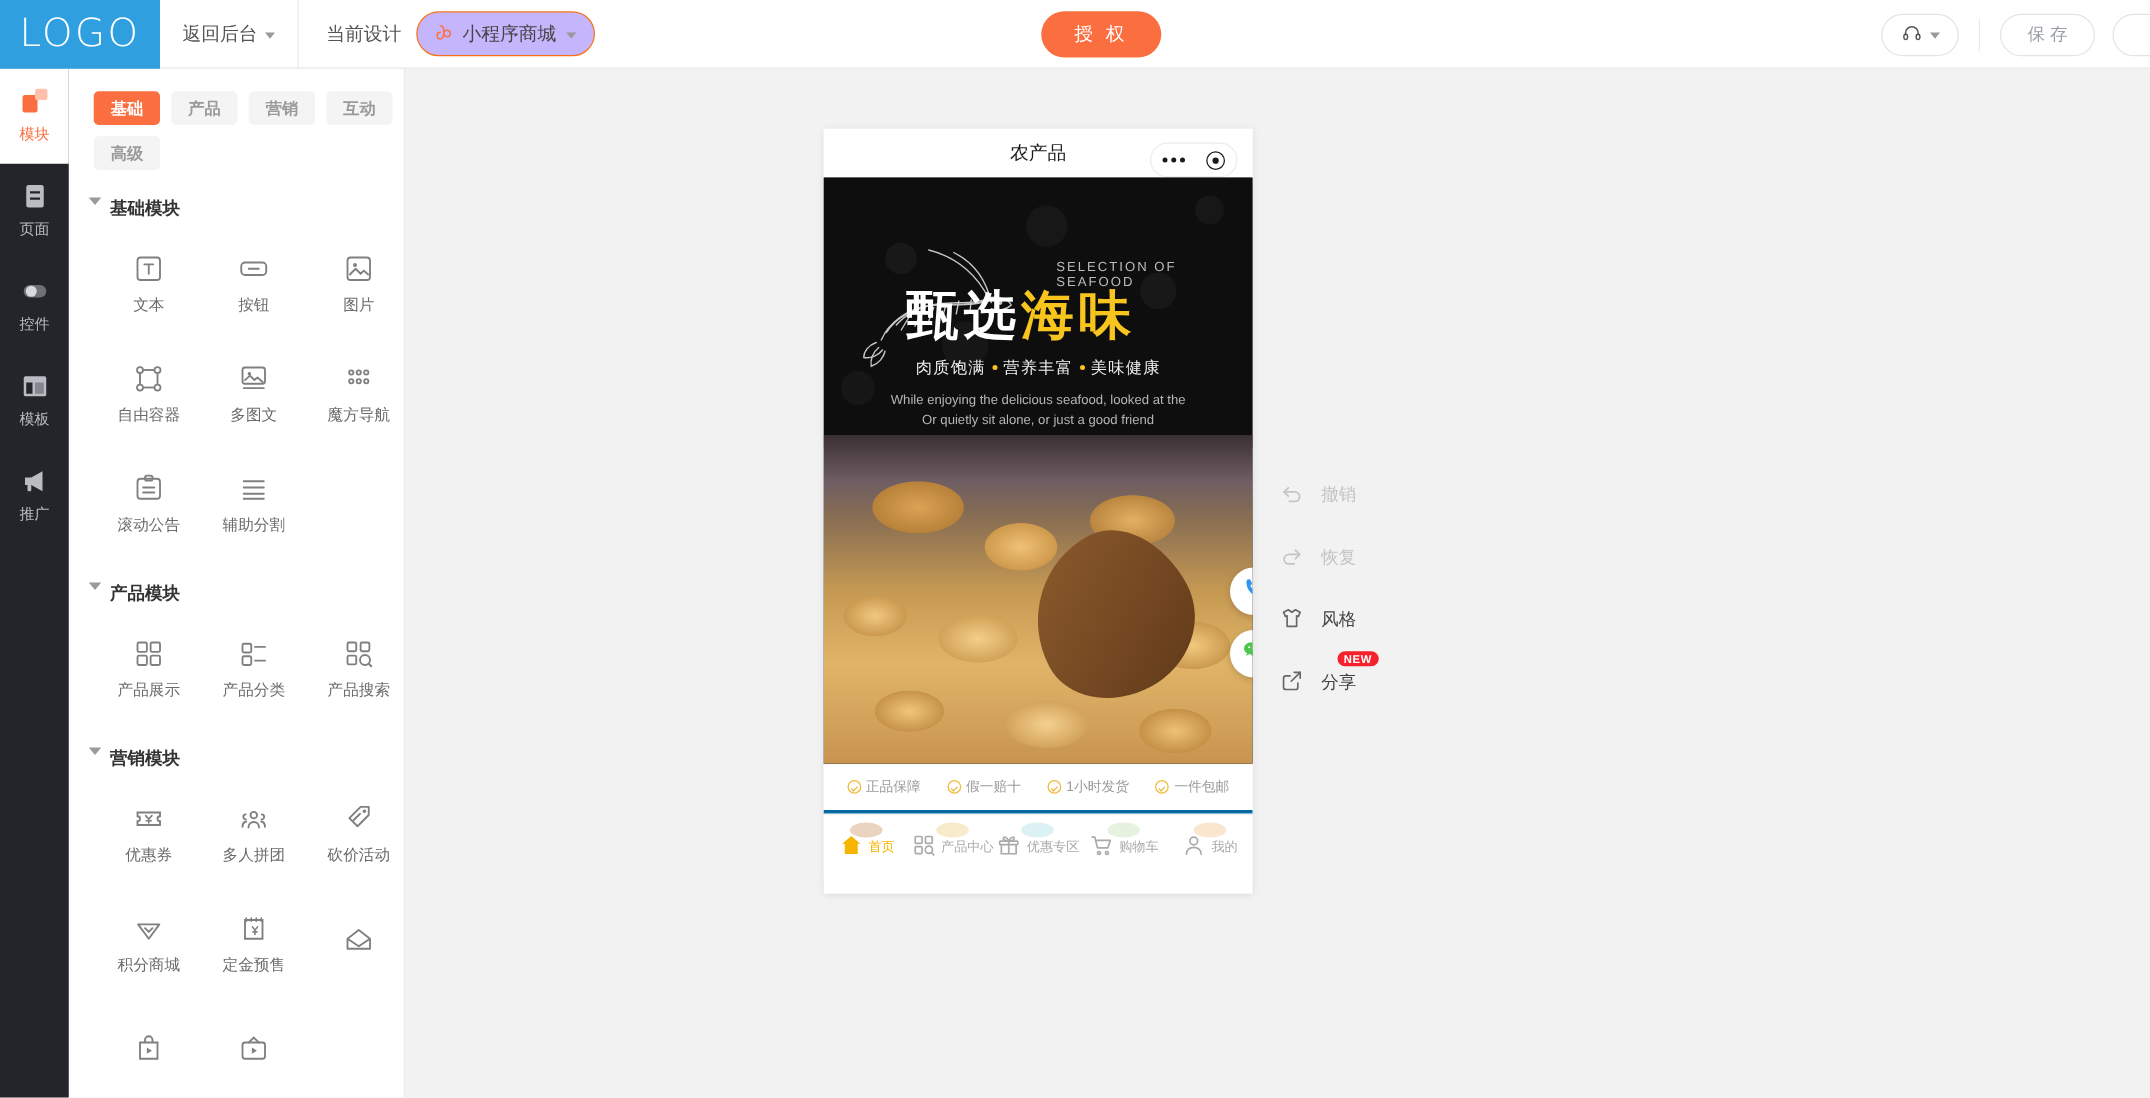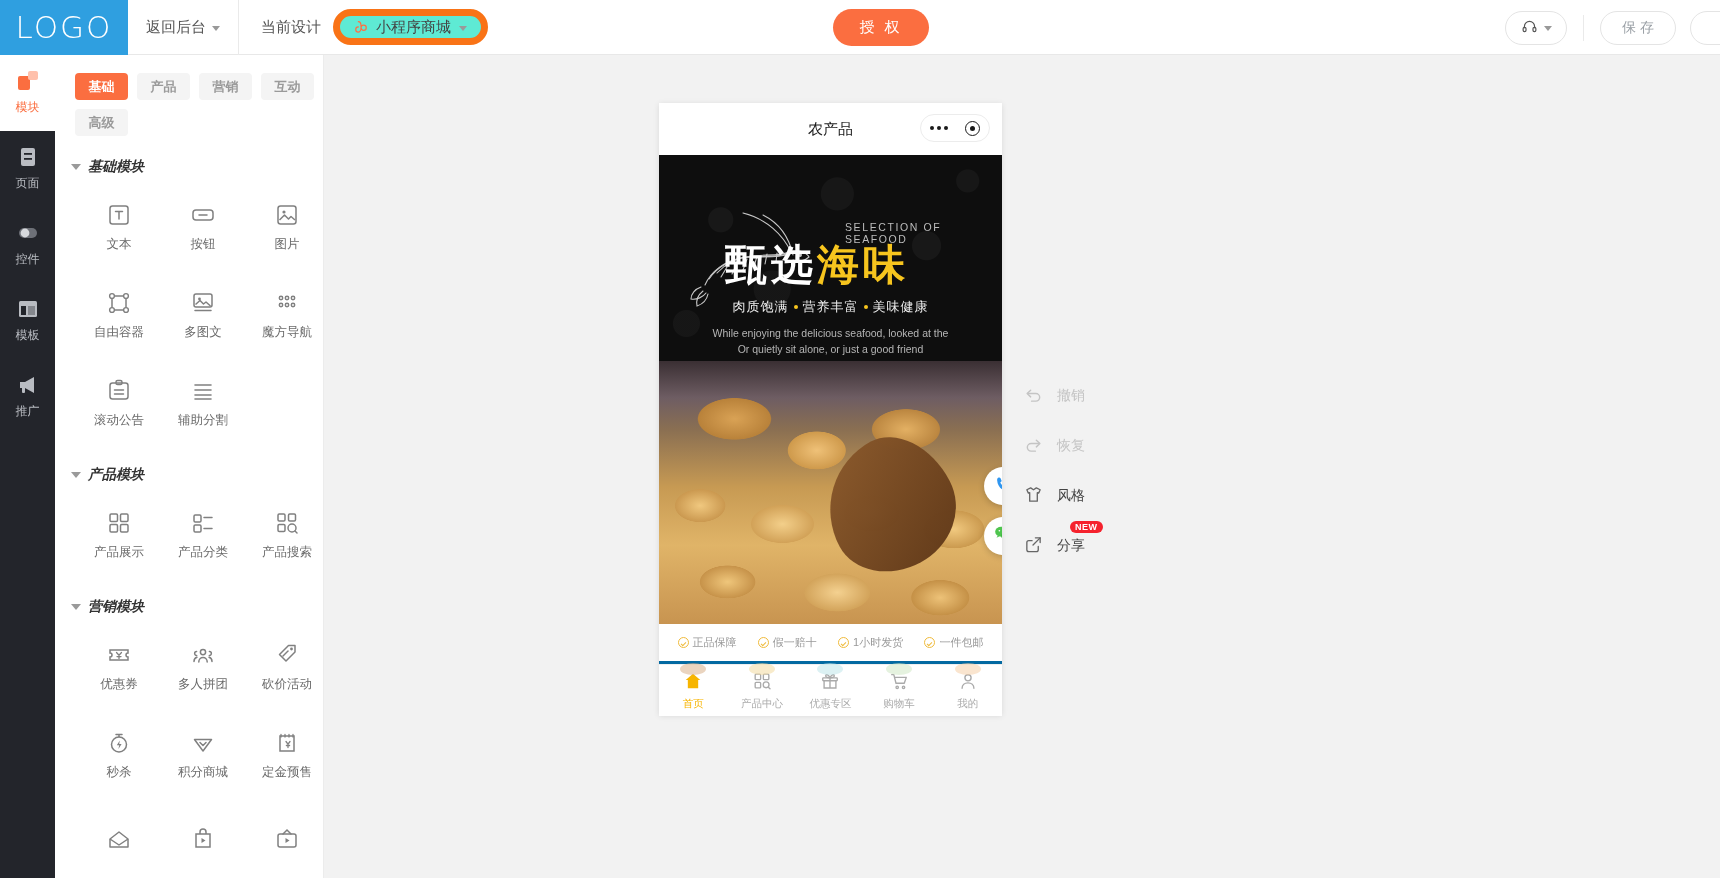--- a/index.html
+++ b/index.html
@@ -27,23 +27,23 @@
     cursor: pointer;
   }
   .hdr-divider { width: 1px; height: 55px; background: #eaeaea; }
   .caret {
     width: 0; height: 0; border-left: 4px solid transparent;
     border-right: 4px solid transparent; border-top: 5px solid #999;
     margin-top: 2px;
   }
   .cur-label { font-size: 15px; color: #555; margin-left: 22px; }
   .design-pill {
-    margin-left: 12px; height: 36px; border: 7px solid #f97316;
+    margin-left: 12px; height: 36px; border: 1px solid #f97316;
     border-radius: 18px; display: flex; align-items: center;
-    gap: 8px; padding: 0 14px; cursor: pointer; background: #5eead4;
+    gap: 8px; padding: 0 14px; cursor: pointer; background: #c4b5fd;
   }
   .design-pill .nm { font-size: 15px; color: #444; }
   .mini-icon { color: #ff7043; font-size: 15px; display:block; }
   .auth-btn {
     position: absolute; left: 833px; top: 9px;
     width: 96px; height: 37px; border-radius: 19px;
     background: #fb6e40; color: #fff; font-size: 15px;
     display: flex; align-items: center; justify-content: center;
     letter-spacing: 3px; cursor: pointer; border: none;
   }
@@ -91,21 +91,21 @@
   }
   .tab {
     height: 27px; min-width: 53px; padding: 0 12px; border-radius: 4px;
     background: #f4f4f4; color: #9a9a9a; font-size: 13px;
     display: flex; align-items: center; justify-content: center;
     cursor: pointer;
   }
   .tab.on { background: #fb6e40; color: #fff; }
   .sec-title {
     margin: 22px 0 4px 16px; font-size: 14px; color: #333;
-    font-weight: bold; display: flex; align-items: center; gap: 7px; font-style: italic;
+    font-weight: bold; display: flex; align-items: flex-start; gap: 7px;
   }
   .tri {
     width:0; height:0; border-left:5px solid transparent;
     border-right:5px solid transparent; border-top:6px solid #9a9a9a;
   }
   .grid {
     display: grid; grid-template-columns: repeat(3, 84px);
     padding: 6px 0 0 22px; row-gap: 6px;
   }
   .cell {
@@ -121,21 +121,21 @@
     width: 1396px; height: 823px; background: #f2f2f2;
   }
 
   
   .phone {
     position: absolute; left: 335px; top: 48px;
     width: 343px; height: 612px; background: #fff;
     box-shadow: 0 1px 6px rgba(0,0,0,.10);
   }
   .ph-nav {
-    height: 52px; background: #fff; display: flex; align-items: center;
+    height: 39px; background: #fff; display: flex; align-items: center;
     justify-content: center; position: relative;
   }
   .ph-title { font-size: 15px; color: #1a1a1a; }
   .capsule {
     position: absolute; right: 12px; top: 11px; width: 70px; height: 28px;
     border: 1px solid #ececec; border-radius: 14px; background: #fff;
     display: flex; align-items: center; justify-content: space-around;
   }
   .dots { display: flex; gap: 3px; }
   .dots i { width: 4px; height: 4px; border-radius: 50%; background: #1a1a1a; display:block;}
@@ -229,22 +229,22 @@
     content:""; position:absolute; left:2px; top:3.5px; width:4px; height:2px;
     border-left:1.3px solid #f0bb3c; border-bottom:1.3px solid #f0bb3c;
     transform: rotate(-45deg);
   }
 
   .ph-tabbar {
     position: relative; height: 52px; background: #fff;
     display: flex; align-items: center; border-top: 1px solid #f0f0f0;
   }
   .tbi {
-    flex: 1; display: flex; flex-direction: column; align-items: center;
-    justify-content: space-between; gap: 4px; font-size: 10.5px; color: #aaa; cursor:pointer;
+    flex: 1; display: flex; flex-direction: row; align-items: center;
+    justify-content: center; gap: 4px; font-size: 10.5px; color: #aaa; cursor:pointer;
     position: relative;
   }
   .tbi.on { color: #f7b500; }
   .tb-blob { position:absolute; top:-8px; width:26px; height:12px; border-radius:50%; opacity:.55;}
 
   
   .tools {
     position: absolute; left: 700px; top: 330px;
     display: flex; flex-direction: column; gap: 28px;
   }
@@ -503,29 +503,20 @@
         </svg>
       <span class="cap">多人拼团</span>
     </div>
     <div class="cell">
       <svg width="26" height="26" viewBox="0 0 26 26">
           <path d="M14.5 3.5H21v6.5l-9 9-6.5-6.5 9-9z" fill="none" stroke="#808080" stroke-width="1.5" stroke-linejoin="round"></path>
           <circle cx="17.5" cy="7" r="1.4" fill="#808080"></circle>
           <path d="M9 14l5-5" stroke="#808080" stroke-width="1.5" stroke-linecap="round"></path>
         </svg>
       <span class="cap">砍价活动</span>
-    </div>
-    <div class="cell">
-      <svg width="26" height="26" viewBox="0 0 26 26">
-          <circle cx="13" cy="14.5" r="7.5" fill="none" stroke="#808080" stroke-width="1.5"></circle>
-          <path d="M10 4.5h6" stroke="#808080" stroke-width="1.5" stroke-linecap="round"></path>
-          <path d="M13 7v-2.5" stroke="#808080" stroke-width="1.5"></path>
-          <path d="M13.8 10.5l-3 4.8h2.4l-.8 3.7 3.2-5h-2.4l.6-3.5z" fill="#808080"></path>
-        </svg>
-      <span class="cap">秒杀</span>
     </div>
     <div class="cell">
       <svg width="26" height="26" viewBox="0 0 26 26">
           <path d="M4.5 9.5h17L13 21 4.5 9.5z" fill="none" stroke="#808080" stroke-width="1.5" stroke-linejoin="round"></path>
           <path d="M10 12.5l3 3 3-3" fill="none" stroke="#808080" stroke-width="1.5" stroke-linecap="round" stroke-linejoin="round"></path>
         </svg>
       <span class="cap">积分商城</span>
     </div>
     <div class="cell">
       <svg width="26" height="26" viewBox="0 0 26 26">

